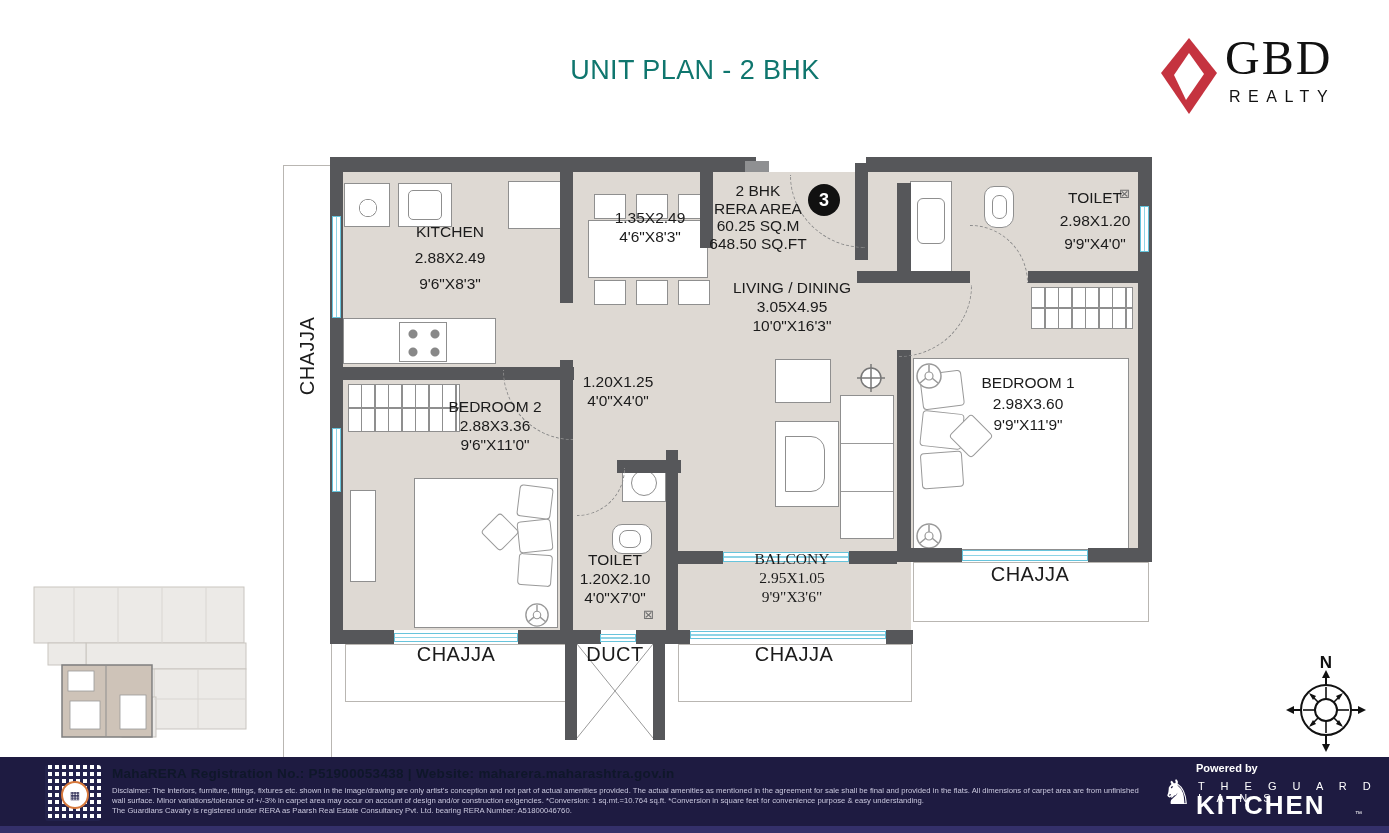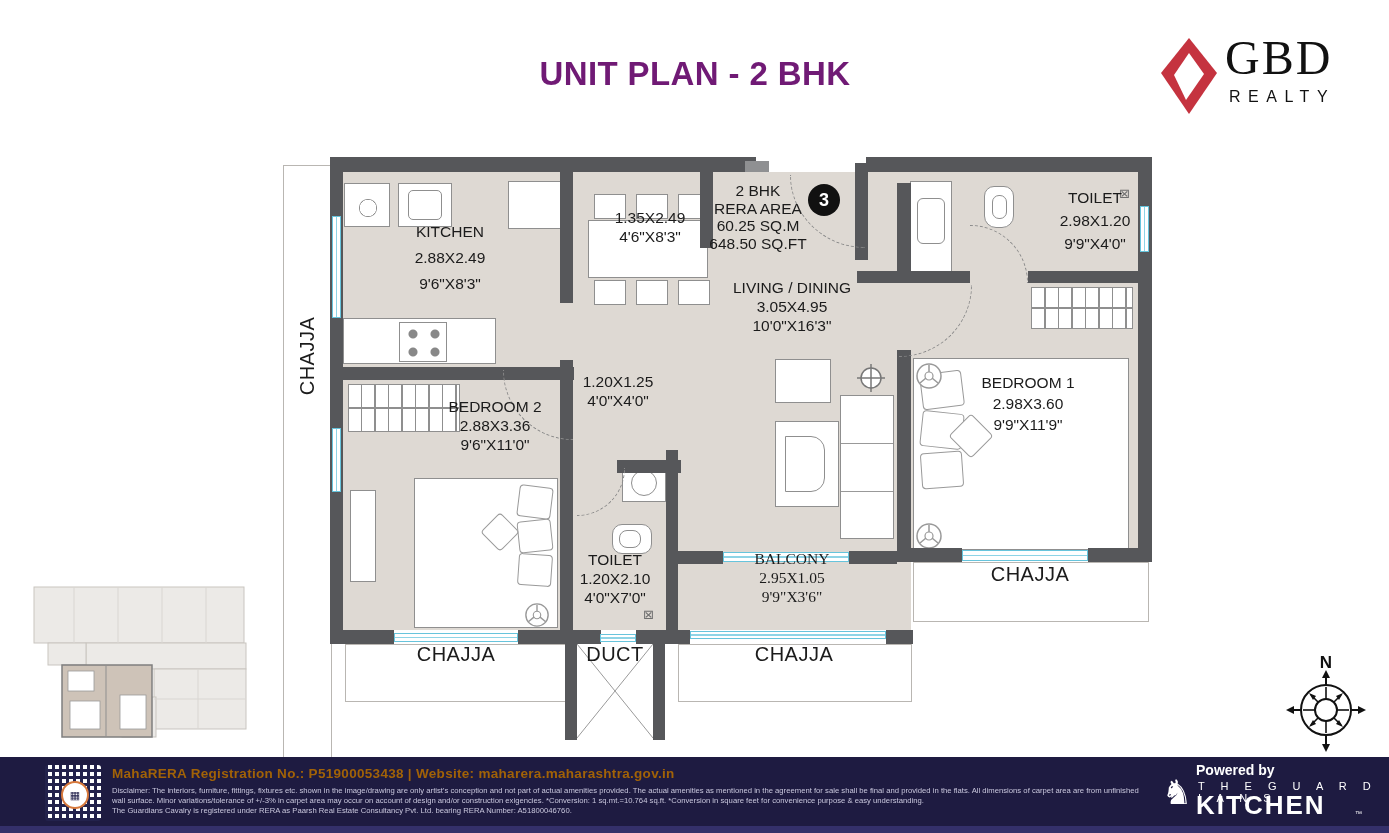--- a/index.html
+++ b/index.html
@@ -4,21 +4,21 @@
 <style>
   html,body{margin:0;padding:0;background:#fff;}
   .canvas{position:relative;width:1389px;height:833px;background:#fff;overflow:hidden;
           font-family:"Liberation Sans",sans-serif;}
   .abs{position:absolute;}
   
   .logo-box{position:absolute;left:35px;top:44px;width:252px;height:60px;border:2px solid #d8ad52;
             display:flex;align-items:center;justify-content:center;}
   .logo-text{color:#b3832b;font-size:29px;font-weight:bold;letter-spacing:1px;}
   .title{position:absolute;left:395px;top:55px;width:600px;text-align:center;
-         font-size:33px;font-weight:700;color:#701a75;letter-spacing:.4px;}
+         font-size:27px;font-weight:400;color:#0f766e;letter-spacing:.4px;}
   .subtitle{position:absolute;left:395px;top:92px;width:600px;text-align:center;
             font-size:20px;font-weight:700;color:#1d1d1d;}
   .gbd-name{position:absolute;left:1225px;top:30px;font-family:"Liberation Serif",serif;
             font-size:48px;color:#111;letter-spacing:2px;}
   .gbd-sub{position:absolute;left:1229px;top:88px;font-size:16px;color:#111;letter-spacing:7.5px;}
   
   .floor{position:absolute;background:#ded9d3;}
   .wall{position:absolute;background:#56575a;}
   .chajja{position:absolute;background:#fff;border:1px solid #b9b6b2;}
   .furn{position:absolute;background:#fff;border:1px solid #8f8f8f;box-sizing:border-box;}
@@ -38,24 +38,24 @@
   .vent{position:absolute;color:#6f6f6f;font-size:13px;font-family:"DejaVu Sans",sans-serif;}
   
   .footer{position:absolute;left:0;top:757px;width:1389px;height:76px;background:#1e1b41;}
   .footer-band{position:absolute;left:0;top:826px;width:1389px;height:7px;background:#34306a;}
   .qr{position:absolute;left:45px;top:765px;width:56px;height:56px;background:#fff;border-radius:3px;
       background-image:repeating-linear-gradient(0deg,#23224c 0 3px,transparent 3px 7px),
                        repeating-linear-gradient(90deg,#23224c 0 3px,#fff 3px 7px);}
   .qr-center{position:absolute;left:61px;top:781px;width:24px;height:24px;background:#fff;
              border:2px solid #d7793c;border-radius:50%;display:flex;align-items:center;
              justify-content:center;font-size:11px;color:#23224c;}
-  .reg{position:absolute;left:112px;top:766px;color:#a16207;font-size:13.5px;font-weight:bold;letter-spacing:.3px;}
+  .reg{position:absolute;left:112px;top:766px;color:#0f172a;font-size:13.5px;font-weight:bold;letter-spacing:.3px;}
   .disc{position:absolute;left:112px;top:786px;width:1035px;color:#c9c7dd;font-size:7.7px;line-height:9.6px;}
   .rera-line{position:absolute;left:112px;top:806px;width:1035px;color:#c9c7dd;font-size:7.7px;}
-  .powered{position:absolute;left:1196px;top:762px;color:#fff;font-size:14px;font-weight:bold;}
+  .powered{position:absolute;left:1196px;top:762px;color:#fff;font-size:11px;font-weight:bold;}
   .knight{position:absolute;left:1162px;top:775px;color:#fff;font-size:34px;line-height:34px;
           font-family:"DejaVu Sans",sans-serif;}
   .guardians{position:absolute;left:1198px;top:780px;color:#fff;font-size:11px;letter-spacing:6.5px;}
   .cavalry{position:absolute;left:1196px;top:790px;color:#fff;font-size:26px;font-weight:900;letter-spacing:2px;}
   .cavalry-tm{position:absolute;left:1355px;top:810px;color:#fff;font-size:7px;}
 </style>
 </head>
 <body>
 
 <div class="canvas">

